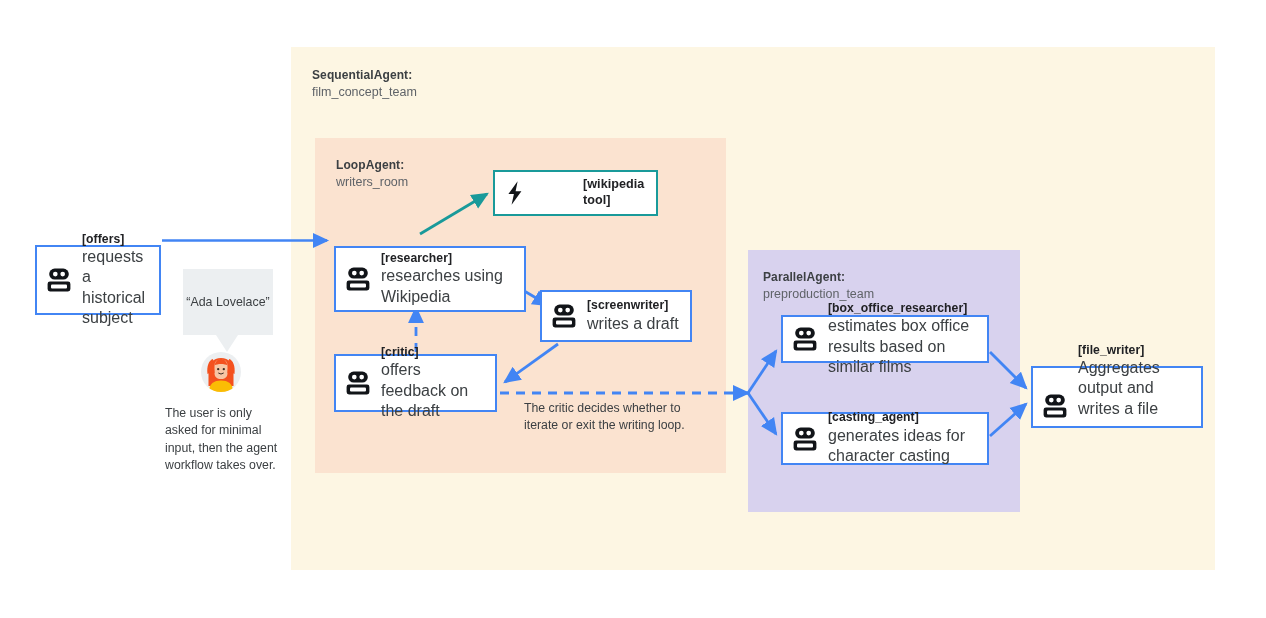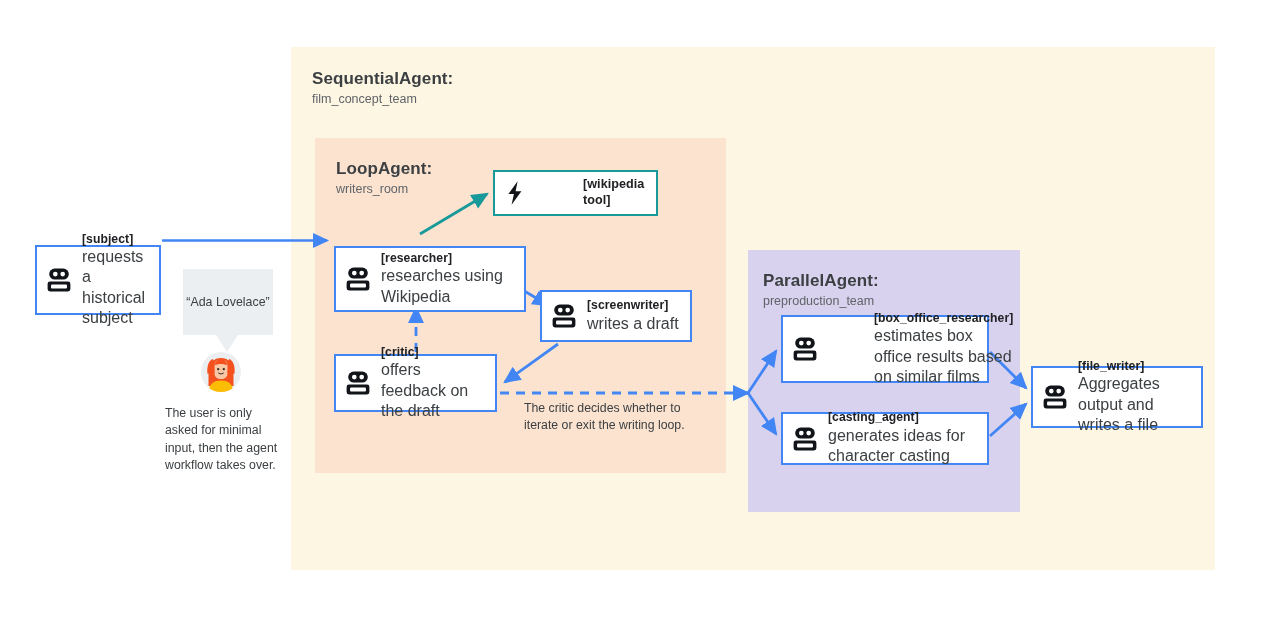--- a/index.html
+++ b/index.html
@@ -20,21 +20,21 @@
   #region-loop{
     left:315px;top:138px;width:411px;height:335px;
     background:#fbe3d0;
   }
   #region-parallel{
     left:748px;top:250px;width:272px;height:262px;
     background:#d8d2ee;
   }
 
   .region-label{position:absolute;line-height:1.33;}
-  .region-label .rl-type{font-weight:bold;font-size:17px;color:#3c4043;display:block;letter-spacing:.1px;}
+  .region-label .rl-type{font-weight:bold;font-size:12px;color:#3c4043;display:block;letter-spacing:.1px;}
   .region-label .rl-name{font-size:12.5px;color:#5f6368;display:block;}
   #label-sequential{left:312px;top:68px;}
   #label-loop{left:336px;top:158px;}
   #label-parallel{left:763px;top:270px;}
 
   
   .node{
     position:absolute;background:#ffffff;
     border:2.2px solid #4285f4;
     box-sizing:border-box;
@@ -48,23 +48,23 @@
   .n-title{display:block;font-weight:bold;font-size:12.2px;color:#202124;letter-spacing:.05px;}
   .n-desc{display:block;font-size:16px;color:#3c4043;}
 
   #node-greeter{left:35px;top:245px;width:126px;height:70px;}
   #node-researcher{left:334px;top:246px;width:192px;height:66px;}
   #node-wikipedia{left:493px;top:170px;width:165px;height:46px;}
   #node-wikipedia .n-txt{display:flex;align-items:center;}
   #node-wikipedia .n-title{font-size:12.6px;padding-left:47px;}
   #node-screenwriter{left:540px;top:290px;width:152px;height:52px;}
   #node-critic{left:334px;top:354px;width:163px;height:58px;}
-  #node-boxoffice{left:781px;top:315px;width:208px;height:68px;gap:46px;}
+  #node-boxoffice{left:781px;top:315px;width:208px;height:48px;}
   #node-casting{left:781px;top:412px;width:208px;height:53px;}
-  #node-filewriter{left:1031px;top:366px;width:172px;height:62px;}
+  #node-filewriter{left:1031px;top:366px;width:172px;height:62px;align-items:flex-end;}
 
   
   .robot{width:26px;height:26px;display:block;}
   .bolt{width:22px;height:26px;display:block;}
 
   
   #bubble{
     position:absolute;left:183px;top:269px;width:90px;height:66px;
     background:#eceff1;z-index:5;
     display:flex;align-items:center;justify-content:center;
@@ -146,21 +146,21 @@
     <span class="n-ico">
       <svg class="robot" viewBox="0 0 26 26" aria-hidden="true">
         <rect x="3.2" y="1.6" width="19.6" height="11" rx="5.5" fill="#111418"></rect>
         <circle cx="9.3" cy="7.1" r="2.35" fill="#ffffff"></circle>
         <circle cx="16.7" cy="7.1" r="2.35" fill="#ffffff"></circle>
         <rect x="1.6" y="14.6" width="22.8" height="9.8" rx="2.4" fill="#111418"></rect>
         <rect x="5.0" y="17.6" width="16" height="3.9" rx="1.1" fill="#ffffff"></rect>
       </svg>
     </span>
     <span class="n-txt">
-      <span class="n-title">[subject]</span>
+      <span class="n-title">[offers]</span>
       <span class="n-desc">requests a historical subject</span>
     </span>
   </div>
 
   <div class="node" id="node-researcher">
     <span class="n-ico">
       <svg class="robot" viewBox="0 0 26 26" aria-hidden="true">
         <rect x="3.2" y="1.6" width="19.6" height="11" rx="5.5" fill="#111418"></rect>
         <circle cx="9.3" cy="7.1" r="2.35" fill="#ffffff"></circle>
         <circle cx="16.7" cy="7.1" r="2.35" fill="#ffffff"></circle>

